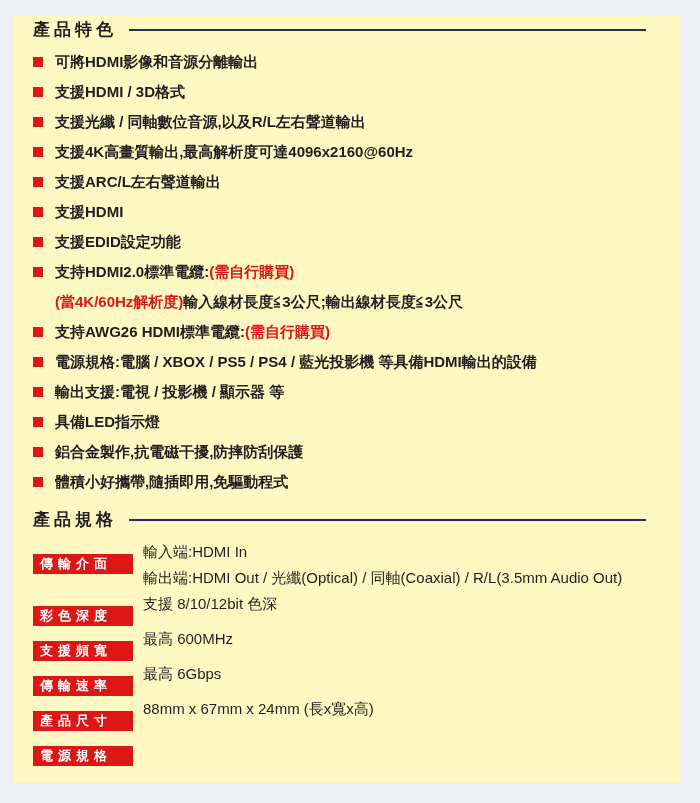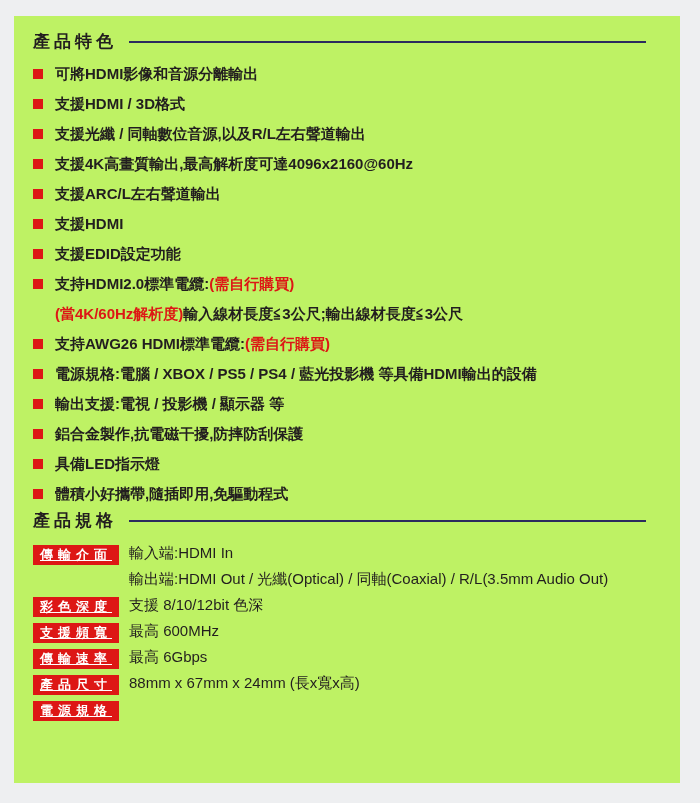--- a/index.html
+++ b/index.html
@@ -11,55 +11,55 @@
   *{box-sizing:border-box;}
   html,body{margin:0;padding:0;}
   body{
     width:700px;height:803px;position:relative;overflow:hidden;
     background:var(--bg);
     font-family:"Liberation Sans", sans-serif;
     color:var(--ink);
   }
   .card{
     position:absolute;left:14px;top:16px;width:666px;height:767px;
-    background:#bef264;
-    padding:14px 34px 0 19px;
+    background:#fef9c3;
+    padding:2px 34px 0 19px;
   }
   .section-head{
     display:flex;align-items:center;gap:12px;
     font-size:17px;font-weight:700;letter-spacing:4px;
     height:22px;
   }
   .section-head .rule{
     flex:1;height:2px;background:var(--navy);margin-top:2px;
   }
   ul.features{
-    list-style:none;margin:7px 0 0 0;padding:0;
+    list-style:none;margin:7px 0 11px 0;padding:0;
   }
   ul.features li{
     position:relative;padding-left:22px;
     font-size:15px;font-weight:700;line-height:30px;
     white-space:nowrap;
   }
   ul.features .sq{
     position:absolute;left:0;top:10px;width:10px;height:10px;
     background:var(--red);
   }
   .red{color:var(--red);}
   .specs{margin-top:9px;}
   .spec-row{
     display:flex;align-items:flex-start;
     font-size:15px;line-height:26px;
   }
   .spec-label{
-    flex:0 0 auto;width:86px;margin-top:5px;
+    flex:0 0 auto;width:100px;margin-top:15px;
     background:var(--red);color:#ffffff;
     font-size:13px;font-weight:700;letter-spacing:5px;
     height:20px;line-height:20px;
-    padding-left:7px;white-space:nowrap;overflow:hidden;text-decoration:underline;
+    padding-left:7px;white-space:nowrap;overflow:hidden;
   }
   .spec-value{
     margin-left:10px;font-weight:400;white-space:nowrap;
   }
   .spec-value div{white-space:nowrap;}
 </style>
 </head>
 <body>
 
 <div class="card">
@@ -110,25 +110,25 @@
       <li>
         <span class="sq"></span>
         <div><span>電源規格:電腦 / XBOX / PS5 / PS4 / 藍光投影機 等具備HDMI輸出的設備</span></div>
       </li>
       <li>
         <span class="sq"></span>
         <div><span>輸出支援:電視 / 投影機 / 顯示器 等</span></div>
       </li>
       <li>
         <span class="sq"></span>
-        <div><span>鋁合金製作,抗電磁干擾,防摔防刮保護</span></div>
+        <div><span>具備LED指示燈</span></div>
       </li>
       <li>
         <span class="sq"></span>
-        <div><span>具備LED指示燈</span></div>
+        <div><span>鋁合金製作,抗電磁干擾,防摔防刮保護</span></div>
       </li>
       <li>
         <span class="sq"></span>
         <div><span>體積小好攜帶,隨插即用,免驅動程式</span></div>
       </li>
     </ul>
 
   <div class="section-head">
     <span>產品規格</span>
     <span class="rule"></span>

